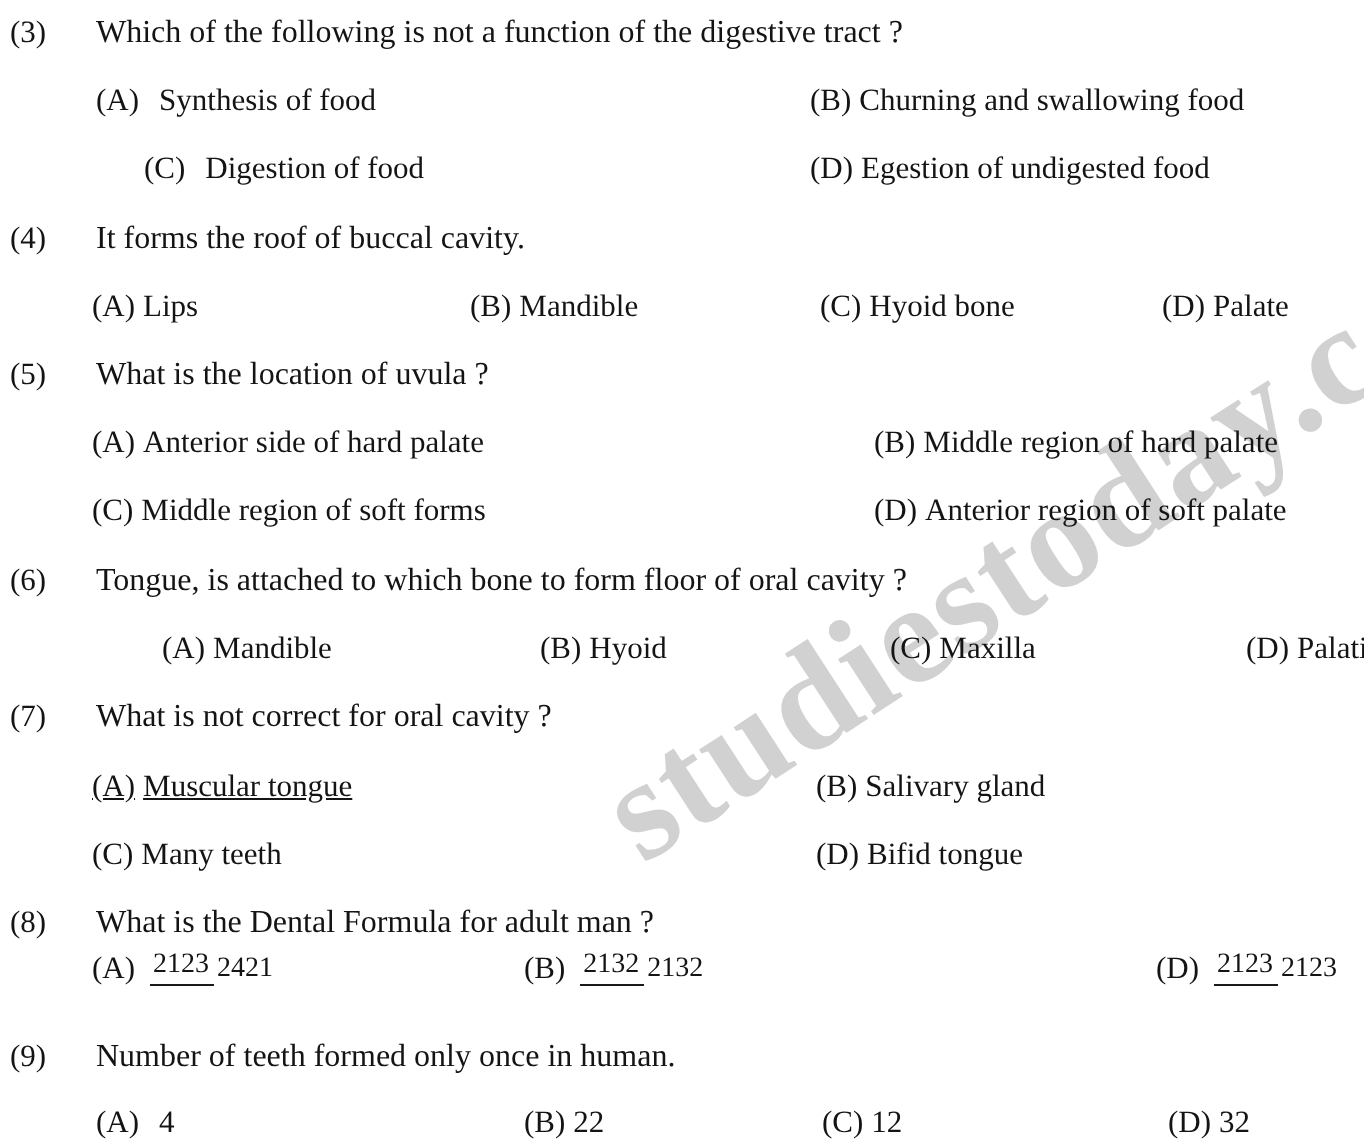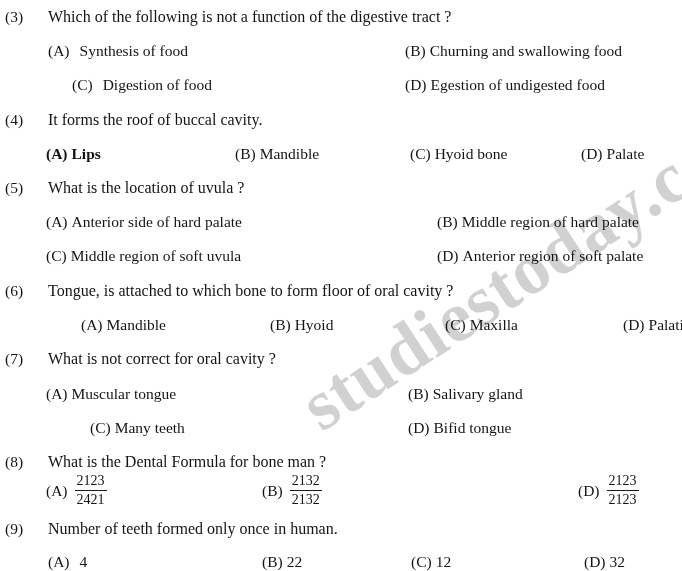--- a/index.html
+++ b/index.html
@@ -92,21 +92,21 @@
     align-items: center;
   }
   .optfrac .lab {
     margin-right: 7px;
     line-height: 22px;
     position: relative;
     top: 1px;
   }
   .frac {
     display: inline-flex;
-    flex-direction: column;
+    flex-direction: row;
     align-items: center;
     font-size: 14px;
     line-height: 1.12;
     vertical-align: middle;
   }
   .frac .num {
     padding: 0 2px 1px 2px;
     border-bottom: 1.4px solid #1a1a1a;
   }
   .frac .den {
@@ -141,21 +141,21 @@
       <span class="opt" style="left:405px;">
         <span class="lab">(D)</span><span>Egestion of undigested food</span>
       </span>
     </div>
 
     <div class="row" style="top:109px;">
       <span class="qnum">(4)</span>
       <span class="qtext">It forms the roof of buccal cavity.</span>
     </div>
     <div class="row" style="top:143px;">
-      <span class="opt" style="left:46px;font-weight:bold;">
+      <span class="opt" style="left:46px;">
         <span class="lab">(A)</span><span>Lips</span>
       </span>
       <span class="opt" style="left:235px;">
         <span class="lab">(B)</span><span>Mandible</span>
       </span>
       <span class="opt" style="left:410px;">
         <span class="lab">(C)</span><span>Hyoid bone</span>
       </span>
       <span class="opt" style="left:581px;">
         <span class="lab">(D)</span><span>Palate</span>
@@ -169,21 +169,21 @@
     <div class="row" style="top:211px;">
       <span class="opt" style="left:46px;">
         <span class="lab">(A)</span><span>Anterior side of hard palate</span>
       </span>
       <span class="opt" style="left:437px;">
         <span class="lab">(B)</span><span>Middle region of hard palate</span>
       </span>
     </div>
     <div class="row" style="top:245px;">
       <span class="opt" style="left:46px;">
-        <span class="lab">(C)</span><span>Middle region of soft uvula</span>
+        <span class="lab">(C)</span><span>Middle region of soft forms</span>
       </span>
       <span class="opt" style="left:437px;">
         <span class="lab">(D)</span><span>Anterior region of soft palate</span>
       </span>
     </div>
 
     <div class="row" style="top:280px;">
       <span class="qnum">(6)</span>
       <span class="qtext">Tongue, is attached to which bone to form floor of oral cavity ?</span>
     </div>
@@ -200,39 +200,39 @@
       <span class="opt" style="left:588px;">
         <span class="lab">(D)</span><span>Palatine</span>
       </span>
     </div>
 
     <div class="row" style="top:348px;">
       <span class="qnum">(7)</span>
       <span class="qtext">What is not correct for oral cavity ?</span>
     </div>
     <div class="row" style="top:383px;">
-      <span class="opt" style="left:46px;">
+      <span class="opt" style="left:46px;text-decoration:underline;">
         <span class="lab">(A)</span><span>Muscular tongue</span>
       </span>
       <span class="opt" style="left:408px;">
         <span class="lab">(B)</span><span>Salivary gland</span>
       </span>
     </div>
     <div class="row" style="top:417px;">
-      <span class="opt" style="left:46px;margin-left:44px;">
+      <span class="opt" style="left:46px;">
         <span class="lab">(C)</span><span>Many teeth</span>
       </span>
       <span class="opt" style="left:408px;">
         <span class="lab">(D)</span><span>Bifid tongue</span>
       </span>
     </div>
 
     <div class="row" style="top:451px;">
       <span class="qnum">(8)</span>
-      <span class="qtext">What is the Dental Formula for bone man ?</span>
+      <span class="qtext">What is the Dental Formula for adult man ?</span>
     </div>
     <div class="row" style="top:473px;height:44px;">
       <span class="optfrac" style="left:46px;">
         <span class="lab">(A)</span>
         <span class="frac">
           <span class="num">2123</span>
           <span class="den">2421</span>
         </span>
       </span>
       <span class="optfrac" style="left:262px;">

